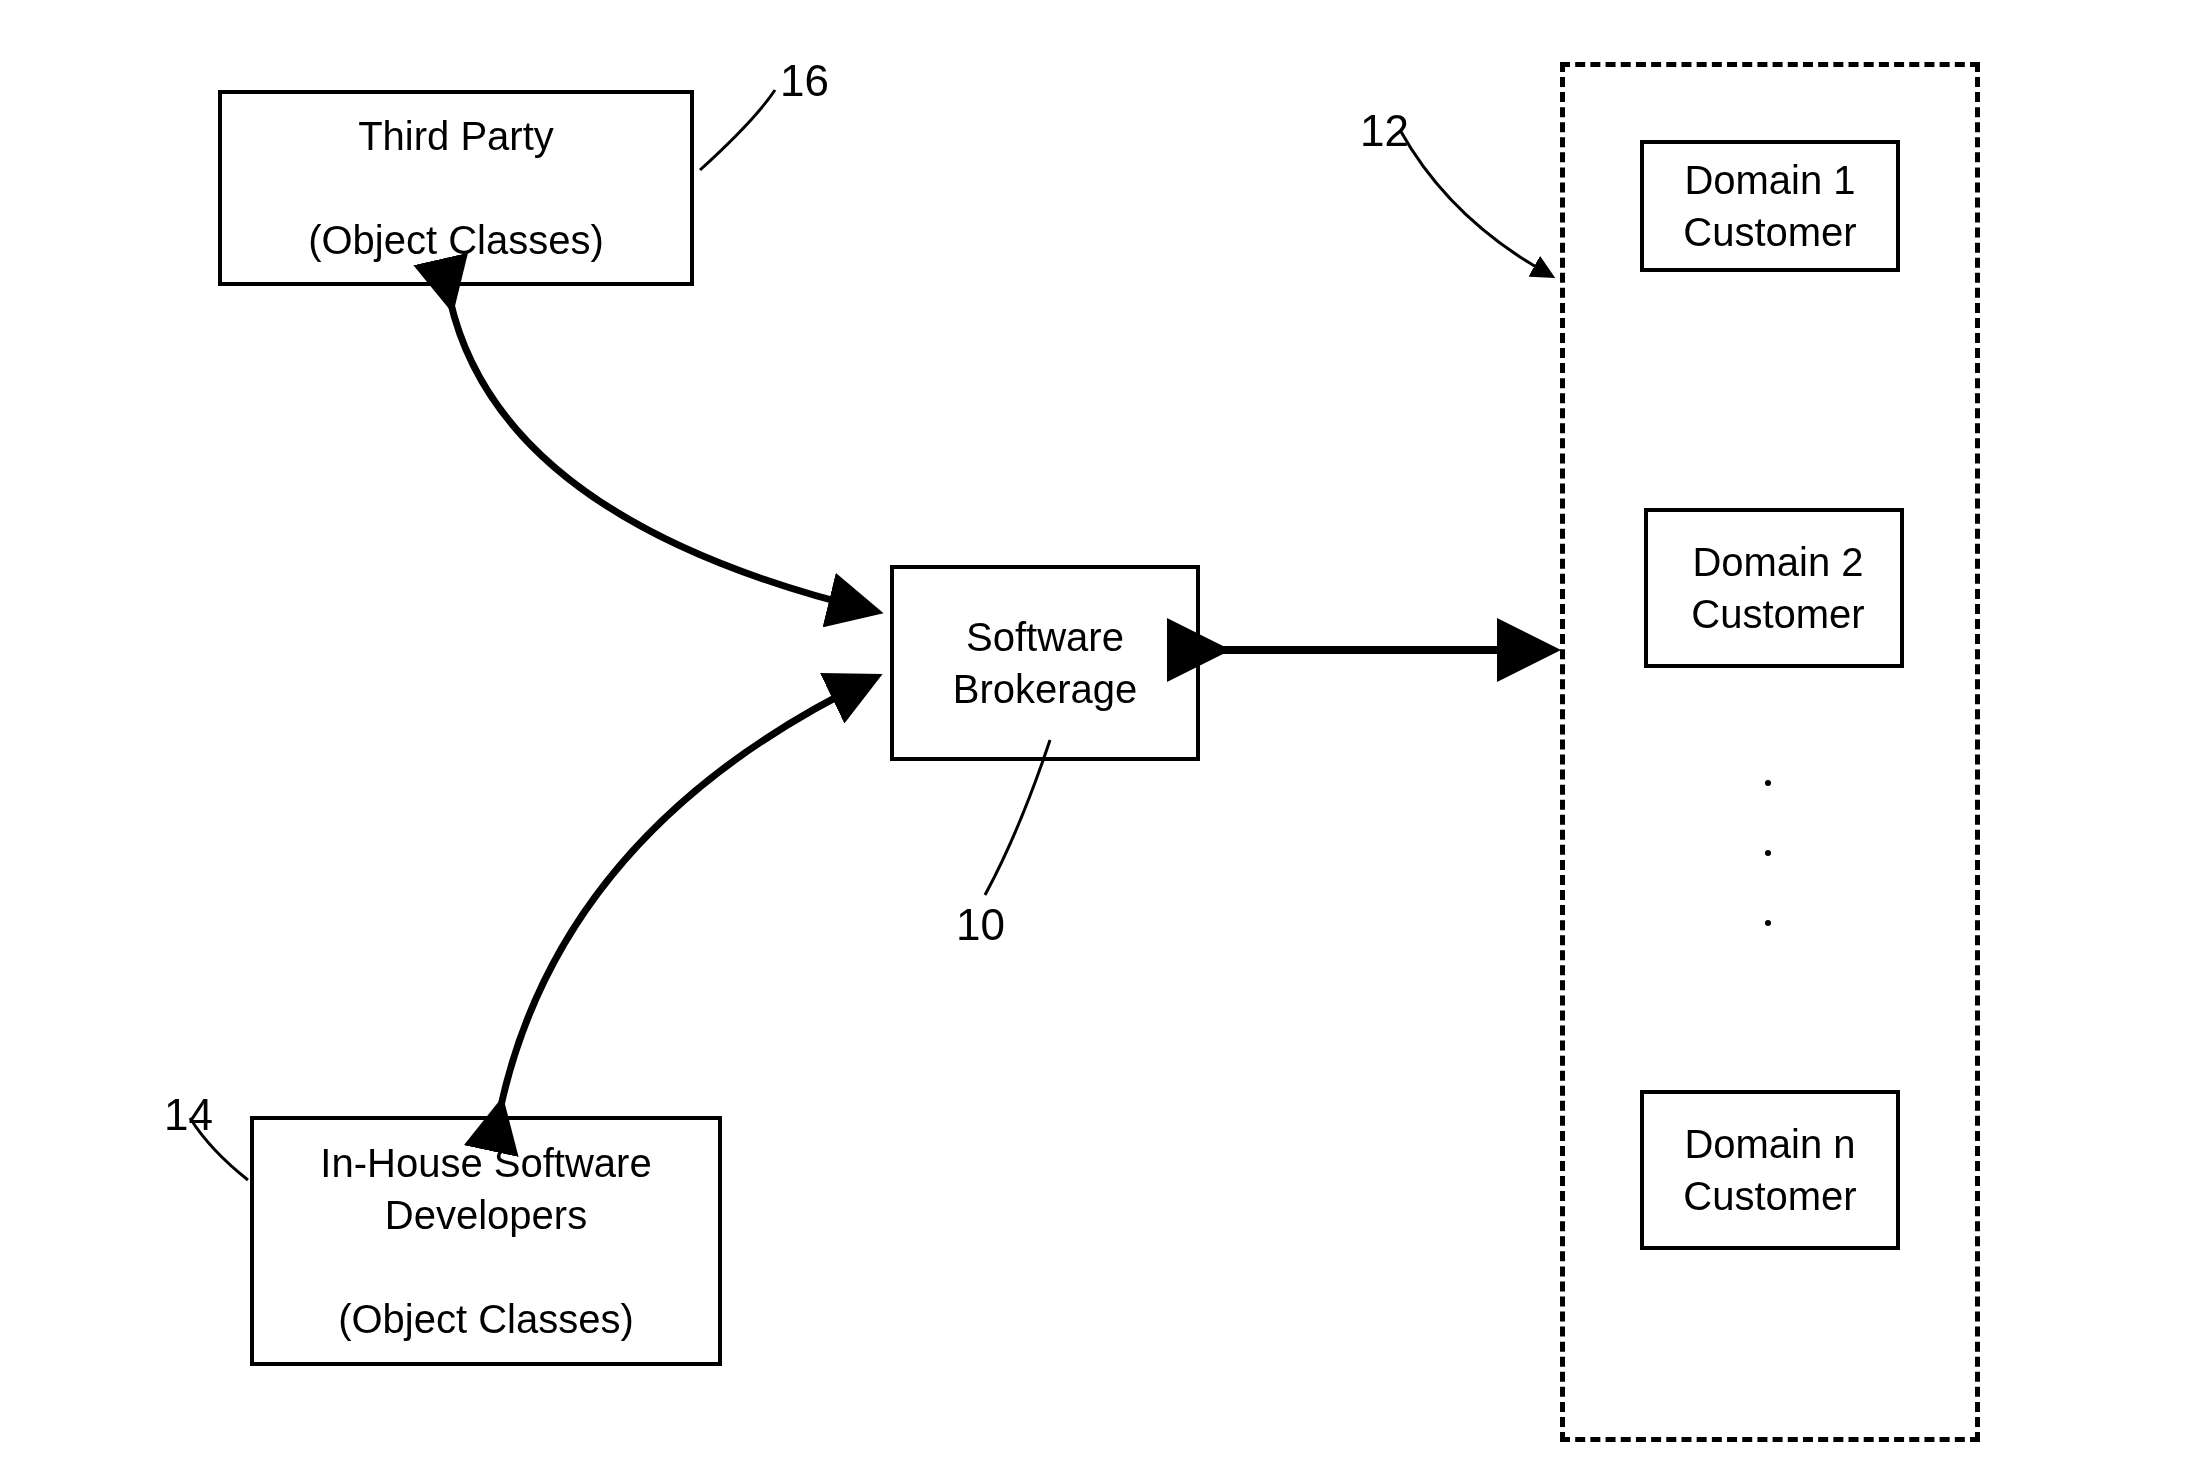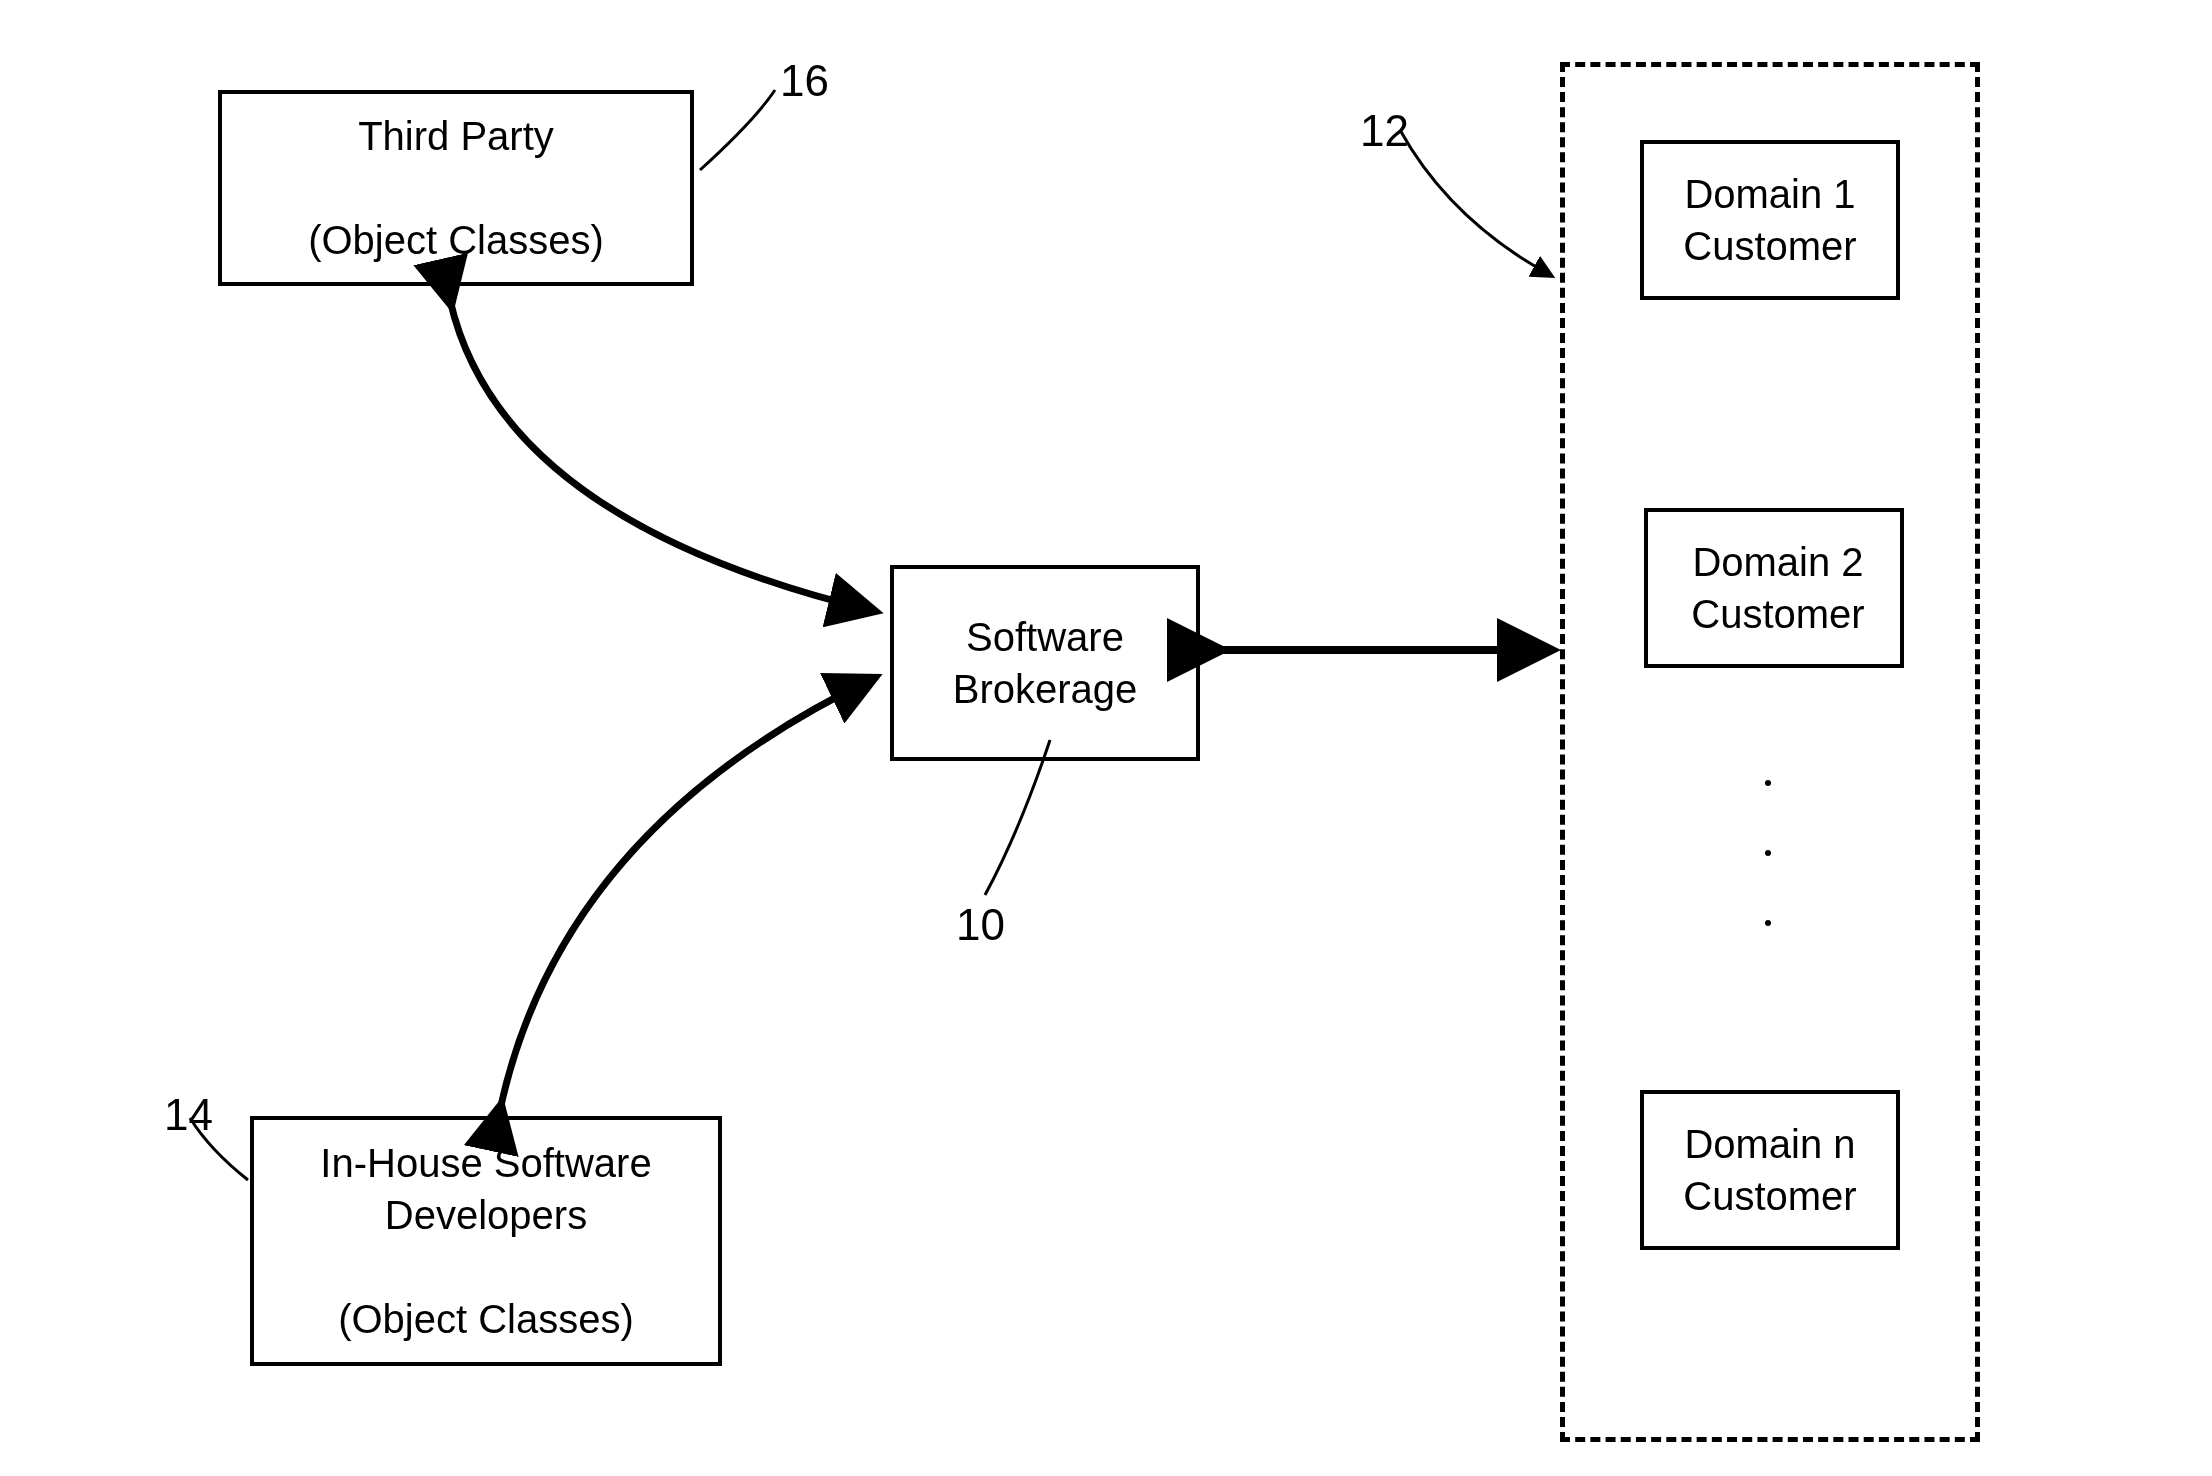--- a/index.html
+++ b/index.html
@@ -64,21 +64,21 @@
 
 <div class="box" style="left:890px; top:565px; width:310px; height:196px;">
   <div>
     <span>Software</span><br>
     <span>Brokerage</span>
   </div>
 </div>
 
 <div class="dashed-container" style="left:1560px; top:62px; width:420px; height:1380px;"></div>
 
-<div class="box" style="left:1640px; top:140px; width:260px; height:160px;">
+<div class="box" style="left:1640px; top:140px; width:260px; height:132px;">
   <div>
     <span>Domain 1</span><br>
     <span>Customer</span>
   </div>
 </div>
 
 <div class="box" style="left:1644px; top:508px; width:260px; height:160px;padding-left:18px;">
   <div>
     <span>Domain 2</span><br>
     <span>Customer</span>

